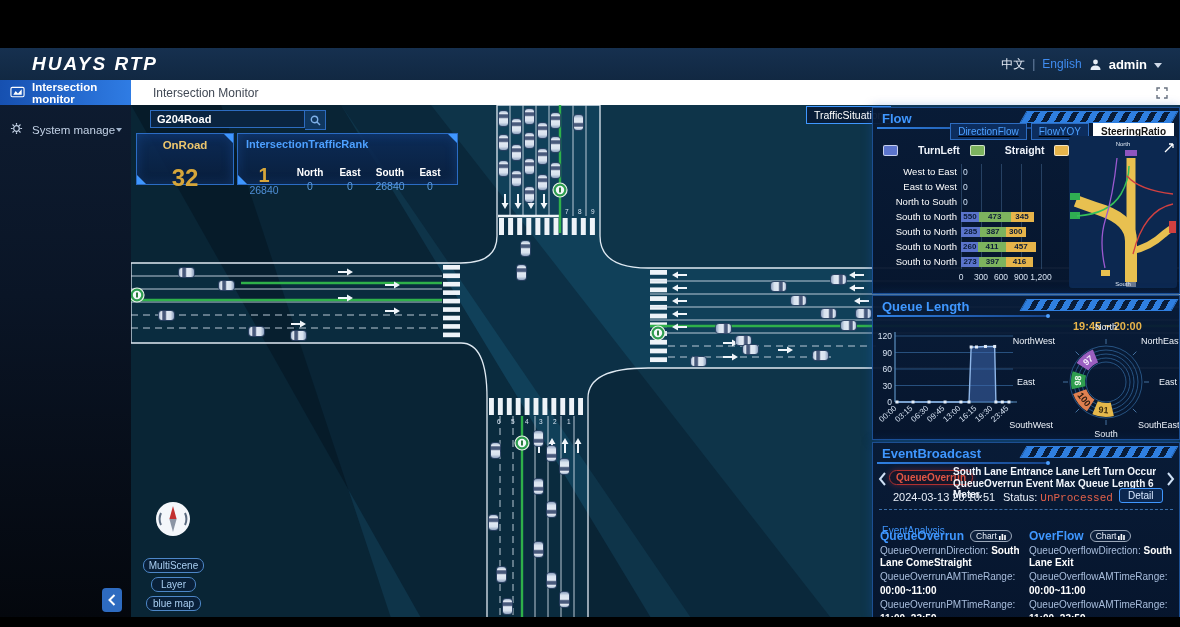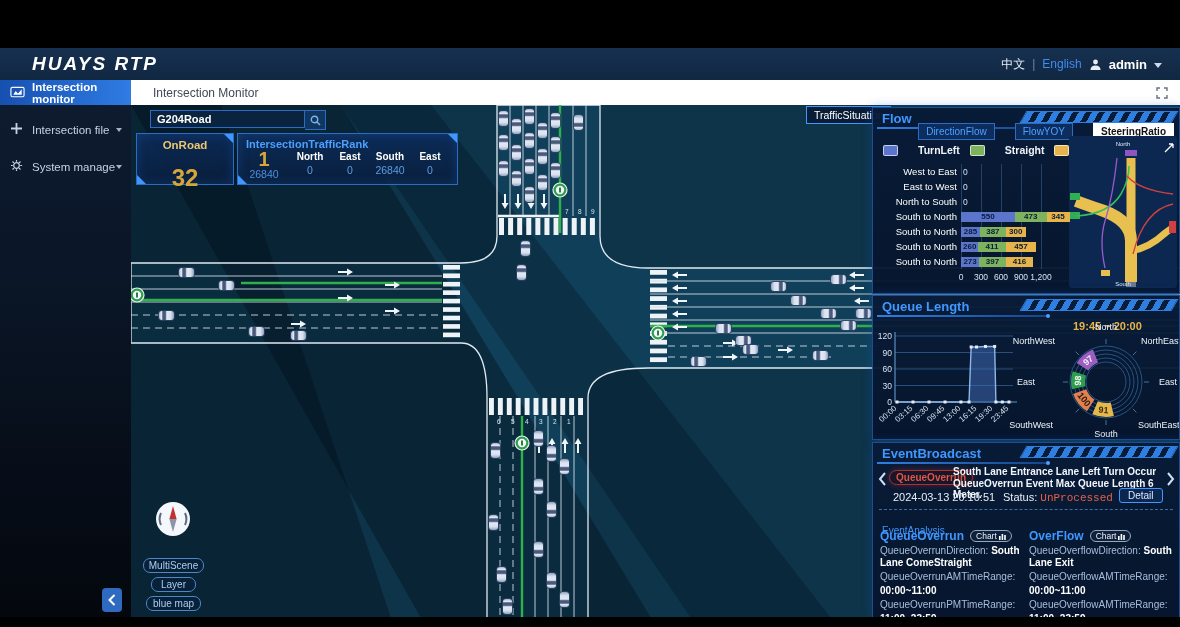--- a/index.html
+++ b/index.html
@@ -37,40 +37,40 @@
   #search-box{left:150px;top:110px;width:176px;height:18px;display:flex;}
   #search-input{width:141px;height:16px;background:#0a2440;border:1px solid #2d6cc0;color:#fff;font-size:11px;font-weight:bold;padding:0 6px;outline:none;font-family:"Liberation Sans",sans-serif;}
   #search-btn{width:33px;height:18px;background:#10375f;border:1px solid #2d6cc0;border-left:none;display:flex;align-items:center;justify-content:center;cursor:pointer;}
   .stat-panel{background:linear-gradient(180deg,rgba(12,44,92,.85),rgba(9,30,62,.85));border:1px solid #2b6cc4;box-shadow:inset 0 0 12px rgba(40,110,220,.25);}
   .stat-panel:before{content:"";position:absolute;right:0;top:0;border-style:solid;border-width:0 9px 9px 0;border-color:transparent #3f97ff transparent transparent;}
   .stat-panel:after{content:"";position:absolute;left:0;bottom:0;border-style:solid;border-width:9px 0 0 9px;border-color:transparent transparent transparent #3f97ff;}
   #onroad-panel{left:136px;top:133px;width:96px;height:50px;text-align:center;}
   #onroad-title{color:#ecc66d;font-size:11.5px;font-weight:bold;margin-top:5px;}
   #onroad-value{color:#d6a63a;font-size:24px;font-weight:bold;margin-top:13px;}
   #rank-panel{left:237px;top:133px;width:219px;height:50px;}
-  #rank-title{color:#4da0ff;font-size:11px;font-weight:bold;margin:4px 0 0 8px;}
+  #rank-title{color:#4da0ff;font-size:11px;font-weight:bold;margin:4px 0 16px 8px;}
   #rank-body{display:flex;margin-top:0;}
   #rank-left{width:52px;text-align:center;}
   #rank-value{color:#d6a63a;font-size:20px;font-weight:bold;line-height:18px;}
   #rank-total{color:#4f8fd6;font-size:10.5px;}
   .rank-col{width:40px;text-align:center;}
   .rank-col .rc-label{color:#fff;font-size:10px;font-weight:bold;line-height:14px;}
   .rank-col .rc-value{color:#5c9ce0;font-size:10.5px;line-height:13px;}
   #situation-tag{left:806px;top:106px;padding:2px 7px;border:1px solid #3f97ff;background:rgba(8,26,52,.85);color:#fff;font-size:10.5px;cursor:pointer;}
   #compass{left:154px;top:500px;cursor:pointer;}
   .scene-btn{position:absolute;border:1px solid #4d87c8;border-radius:7px;background:rgba(10,30,60,.55);color:#a8cdf0;font-size:10px;text-align:center;cursor:pointer;padding:1px 0;}
   #collapse-btn{left:102px;top:588px;width:20px;height:24px;background:#2e6bc0;border-radius:4px;display:flex;align-items:center;justify-content:center;cursor:pointer;}
   
   .panel{position:absolute;left:872px;width:306px;background:linear-gradient(180deg,rgba(8,26,54,.95),rgba(6,20,44,.95));border:1px solid #1c4f92;box-shadow:0 0 10px rgba(20,80,180,.35);}
   .panel-title{position:absolute;left:9px;top:3px;color:#3f97ff;font-size:13px;font-weight:bold;}
   .panel-stripes{position:absolute;right:4px;top:3px;width:150px;height:10px;border:1px solid #2f7fe0;transform:skewX(-30deg);background:repeating-linear-gradient(90deg,#2f7fe0 0 7px,rgba(10,30,60,.2) 7px 13px);}
   .panel-underline{position:absolute;left:4px;top:19px;width:170px;height:2px;background:linear-gradient(90deg,#2f7fe0,#16448a);}
   .panel-underline:after{content:"";position:absolute;right:-3px;top:-1px;width:4px;height:4px;border-radius:50%;background:#4da0ff;}
   #flow-panel{top:107px;height:185px;}
-  #flow-tabs{position:absolute;right:5px;top:15px;display:flex;gap:20px;}
+  #flow-tabs{position:absolute;right:5px;top:15px;display:flex;gap:4px;text-decoration:underline;}
   .flow-tab{font-size:10px;padding:2px 7px;border:1px solid #2d6cc0;background:#0c2d5e;color:#4da0ff;cursor:pointer;}
   .flow-tab.active{background:#fff;color:#111;font-weight:bold;border-color:#fff;}
   #flow-legend{position:absolute;left:10px;top:36px;display:flex;gap:10px;}
   .leg-item{display:flex;align-items:center;gap:20px;color:#eef3fa;font-size:10.5px;font-weight:bold;}
   .leg-swatch{width:13px;height:9px;border-radius:2px;border:1px solid rgba(255,255,255,.65);}
   #flow-chart{position:absolute;left:0;top:56px;width:196px;}
   .fc-row{display:flex;align-items:center;height:15px;}
   .fc-label{width:84px;text-align:right;color:#fff;font-size:9.5px;padding-right:4px;flex:0 0 84px;}
   .fc-bar{display:flex;height:10px;position:relative;z-index:2;}
   .fc-seg{height:10px;font-size:8px;line-height:10px;color:#0b1c38;text-align:center;overflow:hidden;font-weight:bold;}
@@ -137,29 +137,20 @@
 
   <div class="abs" id="sidebar">
       <div class="side-item active">
         <span class="s-icon">
           <svg width="15" height="15" viewBox="0 0 16 16">
             <rect x="1" y="2.5" width="14" height="10" rx="1.5" fill="none" stroke="#fff" stroke-width="1.2"></rect>
             <path d="M3.5 10.5 L6 6.5 L8.5 9 L12.5 4.5 V10.5 Z" fill="#fff"></path>
           </svg>
         </span>
         <span>Intersection monitor</span>
-      </div>
-      <div class="side-item" style="margin-top: 12px;">
-        <span class="s-icon">
-          <svg width="13" height="13" viewBox="0 0 13 13" stroke="#c3d2e6" stroke-width="1.8">
-            <path d="M6.5 1 V12 M1 6.5 H12"></path>
-          </svg>
-        </span>
-        <span>Intersection file</span>
-        <span class="s-caret"></span>
       </div>
       <div class="side-item" style="margin-top: 12px;">
         <span class="s-icon">
           <svg width="13" height="13" viewBox="0 0 14 14" fill="none" stroke="#c3d2e6" stroke-width="1.3">
             <circle cx="7" cy="7" r="3"></circle>
             <path d="M7 1 V3 M7 11 V13 M1 7 H3 M11 7 H13 M2.7 2.7 L4.2 4.2 M9.8 9.8 L11.3 11.3 M11.3 2.7 L9.8 4.2 M4.2 9.8 L2.7 11.3"></path>
           </svg>
         </span>
         <span>System manage</span>
         <span class="s-caret"></span>
@@ -511,21 +502,21 @@
         </div>
         <div class="fc-row">
           <div class="fc-label">North to South</div>
           <div class="fc-bar">
             <span class="fc-zero">0</span>
           </div>
         </div>
         <div class="fc-row">
           <div class="fc-label">South to North</div>
           <div class="fc-bar">
-            <div class="fc-seg" style="width: 54px; background: rgb(91, 116, 204);">550</div>
+            <div class="fc-seg" style="width: 18px; background: rgb(91, 116, 204);">550</div>
             <div class="fc-seg" style="width: 31.5333px; background: rgb(125, 179, 94);">473</div>
             <div class="fc-seg" style="width: 23px; background: rgb(230, 180, 74);">345</div>
           </div>
         </div>
         <div class="fc-row">
           <div class="fc-label">South to North</div>
           <div class="fc-bar">
             <div class="fc-seg" style="width: 19px; background: rgb(91, 116, 204);">285</div>
             <div class="fc-seg" style="width: 25.8px; background: rgb(125, 179, 94);">387</div>
             <div class="fc-seg" style="width: 20px; background: rgb(230, 180, 74);">300</div>

